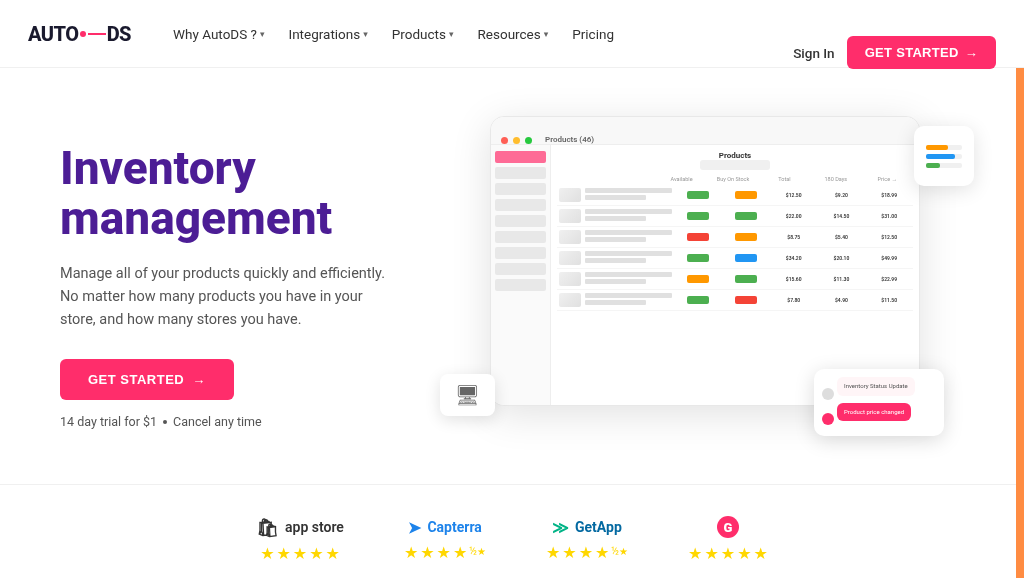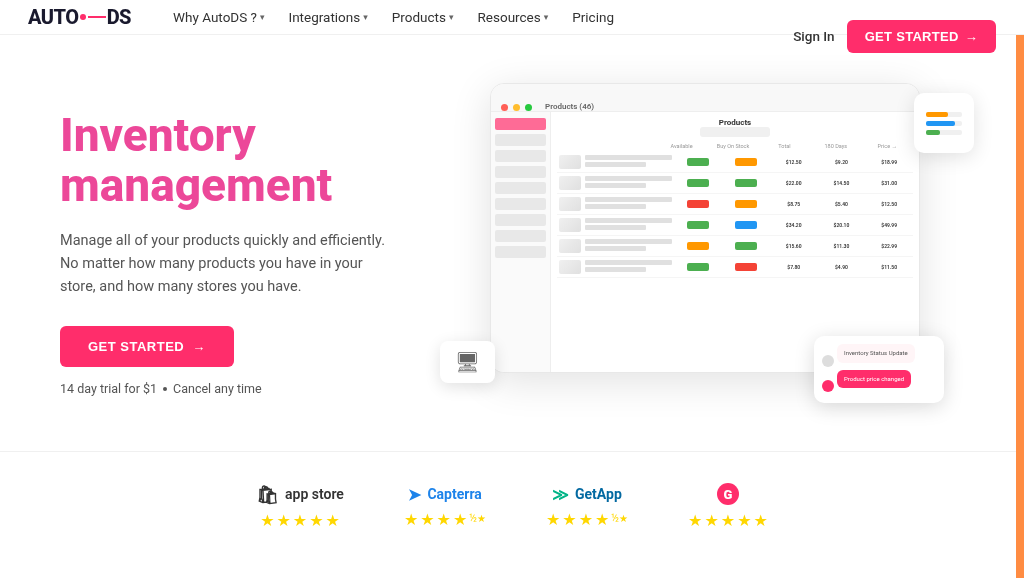--- a/index.html
+++ b/index.html
@@ -10,21 +10,21 @@
       height: 578px;
       overflow: hidden;
       position: relative;
     }
 
     
     nav {
       display: flex;
       align-items: center;
       padding: 0 28px;
-      height: 35px;
+      height: 68px;
       border-bottom: 1px solid #f0f0f0;
       position: relative;
       z-index: 10;
       background: #fff;
     }
     .logo {
       display: flex;
       align-items: center;
       font-weight: 800;
       font-size: 20px;
@@ -115,21 +115,21 @@
     }
 
     
     .hero-left {
       flex: 0 0 380px;
       padding-top: 20px;
     }
     .hero-title {
       font-size: 46px;
       font-weight: 800;
-      color: #ec4899;
+      color: #4c1d95;
       line-height: 1.1;
       margin-bottom: 18px;
     }
     .hero-subtitle {
       font-size: 14.5px;
       color: #555;
       line-height: 1.6;
       margin-bottom: 28px;
       max-width: 330px;
     }

